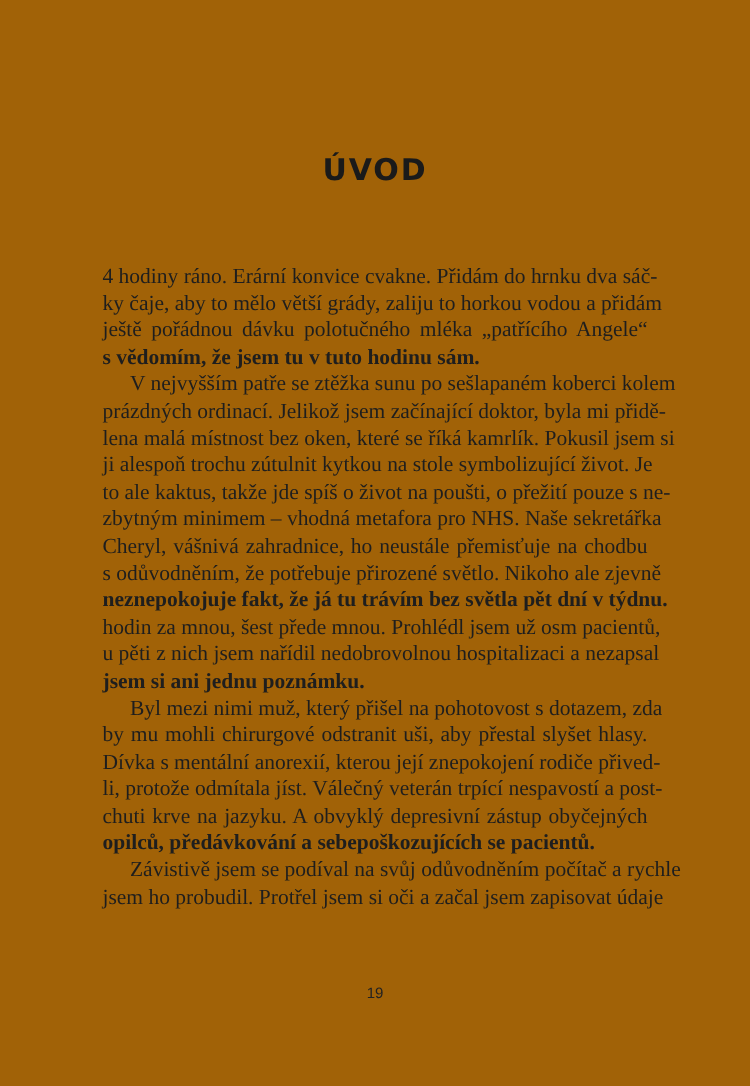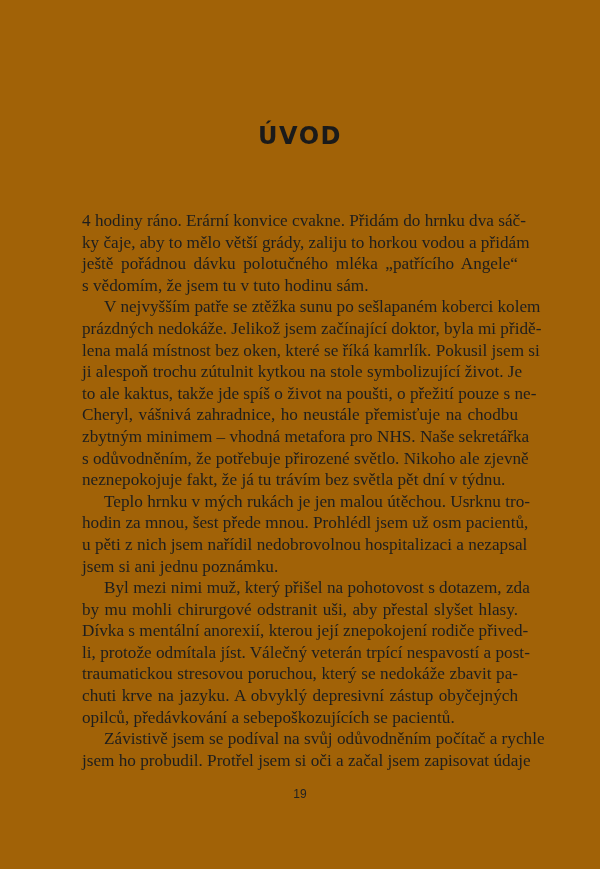--- a/index.html
+++ b/index.html
@@ -14,21 +14,21 @@
     }
     .body-text {
       position: absolute; left: 82px; top: 210px; width: 436px;
       font-family: "Liberation Serif", serif;
       font-size: 17.2px; color: #1e1e1e;
     }
     .line {
       display: block; height: 21.6px; line-height: 21.6px;
       text-align: justify; text-align-last: justify; white-space: nowrap;
     }
-    .line.last { text-align-last: left; }
+    .line.last { text-align-last: left; font-weight: bold; }
     .line.indent { text-indent: 22px; }
     .page-number {
       position: absolute; left: 0; width: 600px; top: 787px;
       text-align: center;
       font-family: Liberation Sans, sans-serif; font-size: 12px; color: #222;
     }
   </style>
 </head>
 <body>
 
@@ -39,43 +39,41 @@
 
     <div>
       <span class="line">4 hodiny ráno. Erární konvice cvakne. Přidám do hrnku dva sáč-</span>
       <span class="line">ky čaje, aby to mělo větší grády, zaliju to horkou vodou a přidám</span>
       <span class="line">ještě pořádnou dávku polotučného mléka „patřícího Angele“</span>
       <span class="line last">s vědomím, že jsem tu v tuto hodinu sám.</span>
     </div>
 
     <div>
       <span class="line indent">V nejvyšším patře se ztěžka sunu po sešlapaném koberci kolem</span>
-      <span class="line">prázdných nedokáže. Jelikož jsem začínající doktor, byla mi přidě-</span>
+      <span class="line">prázdných ordinací. Jelikož jsem začínající doktor, byla mi přidě-</span>
       <span class="line">lena malá místnost bez oken, které se říká kamrlík. Pokusil jsem si</span>
       <span class="line">ji alespoň trochu zútulnit kytkou na stole symbolizující život. Je</span>
       <span class="line">to ale kaktus, takže jde spíš o život na poušti, o přežití pouze s ne-</span>
+      <span class="line">zbytným minimem – vhodná metafora pro NHS. Naše sekretářka</span>
       <span class="line">Cheryl, vášnivá zahradnice, ho neustále přemisťuje na chodbu</span>
-      <span class="line">zbytným minimem – vhodná metafora pro NHS. Naše sekretářka</span>
       <span class="line">s odůvodněním, že potřebuje přirozené světlo. Nikoho ale zjevně</span>
       <span class="line last">neznepokojuje fakt, že já tu trávím bez světla pět dní v týdnu.</span>
     </div>
 
     <div>
-      <span class="line indent">Teplo hrnku v mých rukách je jen malou útěchou. Usrknu tro-</span>
       <span class="line">hodin za mnou, šest přede mnou. Prohlédl jsem už osm pacientů,</span>
       <span class="line">u pěti z nich jsem nařídil nedobrovolnou hospitalizaci a nezapsal</span>
       <span class="line last">jsem si ani jednu poznámku.</span>
     </div>
 
     <div>
       <span class="line indent">Byl mezi nimi muž, který přišel na pohotovost s dotazem, zda</span>
       <span class="line">by mu mohli chirurgové odstranit uši, aby přestal slyšet hlasy.</span>
       <span class="line">Dívka s mentální anorexií, kterou její znepokojení rodiče přived-</span>
       <span class="line">li, protože odmítala jíst. Válečný veterán trpící nespavostí a post-</span>
-      <span class="line">traumatickou stresovou poruchou, který se nedokáže zbavit pa-</span>
       <span class="line">chuti krve na jazyku. A obvyklý depresivní zástup obyčejných</span>
       <span class="line last">opilců, předávkování a sebepoškozujících se pacientů.</span>
     </div>
 
     <div>
       <span class="line indent">Závistivě jsem se podíval na svůj odůvodněním počítač a rychle</span>
       <span class="line">jsem ho probudil. Protřel jsem si oči a začal jsem zapisovat údaje</span>
     </div>
   </div>
 

